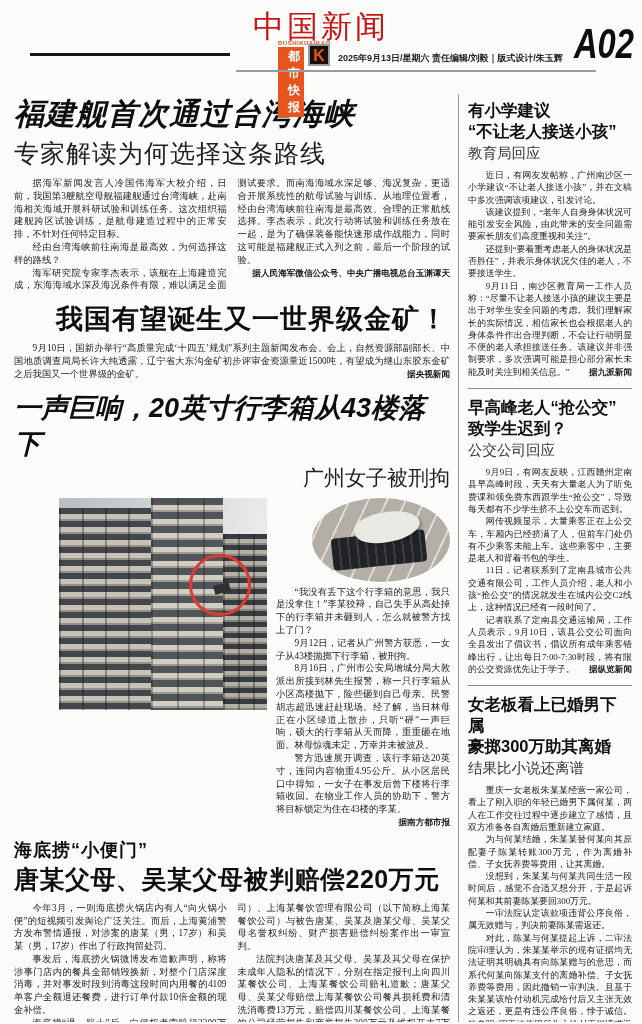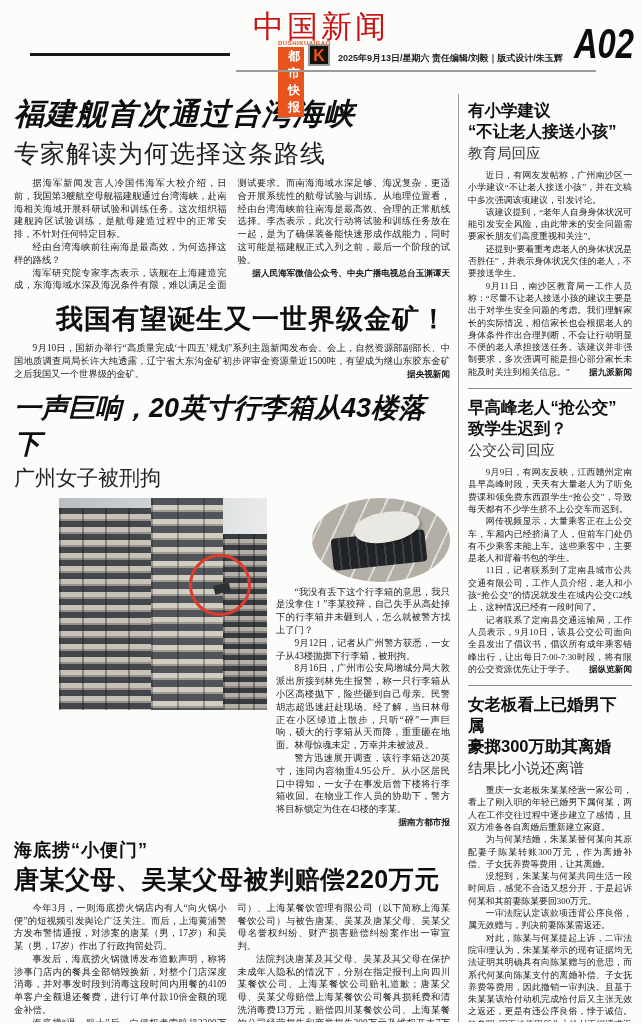--- a/index.html
+++ b/index.html
@@ -42,21 +42,21 @@
   p.body { font-size:9.3px; line-height:12.8px; text-indent:2em; text-align:justify; }
   .two-col { column-count:2; column-gap:11px; }
   .src { float:right; font-family:"Liberation Sans",sans-serif; font-weight:bold; font-size:8.6px; text-indent:0; }
   .article { margin-bottom:9px; }
   
   .hl { font-family:"Liberation Sans","DejaVu Sans",sans-serif; font-weight:bold; color:#0e0e0e; }
   .a1-hl { font-size:30px; letter-spacing:1px;font-style:italic; }
   .a1-sub { font-family:"Liberation Sans",sans-serif; font-size:25px; font-weight:400; color:#1f1f1f; letter-spacing:1px; margin:2px 0 7px; }
   .a2-hl { font-size:27px; letter-spacing:1px; margin-bottom:5px;margin-left:42px; }
   .a3-hl { font-size:27px; margin-top:2px;font-style:italic; }
-  .a3-sub { font-family:"Liberation Sans",sans-serif; font-size:21px; font-weight:400; color:#1f1f1f; margin:2px 0 6px; }
+  .a3-sub { font-family:"Liberation Sans",sans-serif; font-size:21px; font-weight:400; color:#1f1f1f; margin:2px 0 6px;text-align:right; }
   .a4-kicker { font-size:18px; font-weight:600; letter-spacing:1px; }
   .a4-hl { font-size:25px; letter-spacing:.5px; margin:1px 0 6px; }
   .a5-kicker { font-family:"Liberation Sans",sans-serif; font-size:21px; font-weight:400; color:#222; }
   
   .a3-row { display:flex; gap:9px;padding-left:45px; }
   .building-photo {
     position:relative; width:208px; height:212px; flex:none; overflow:hidden;
     background:linear-gradient(100deg,#b9bdc0 0%,#d8dbdd 55%,#f1f2f3 100%);
   }
   .tower { position:absolute; bottom:0; }

